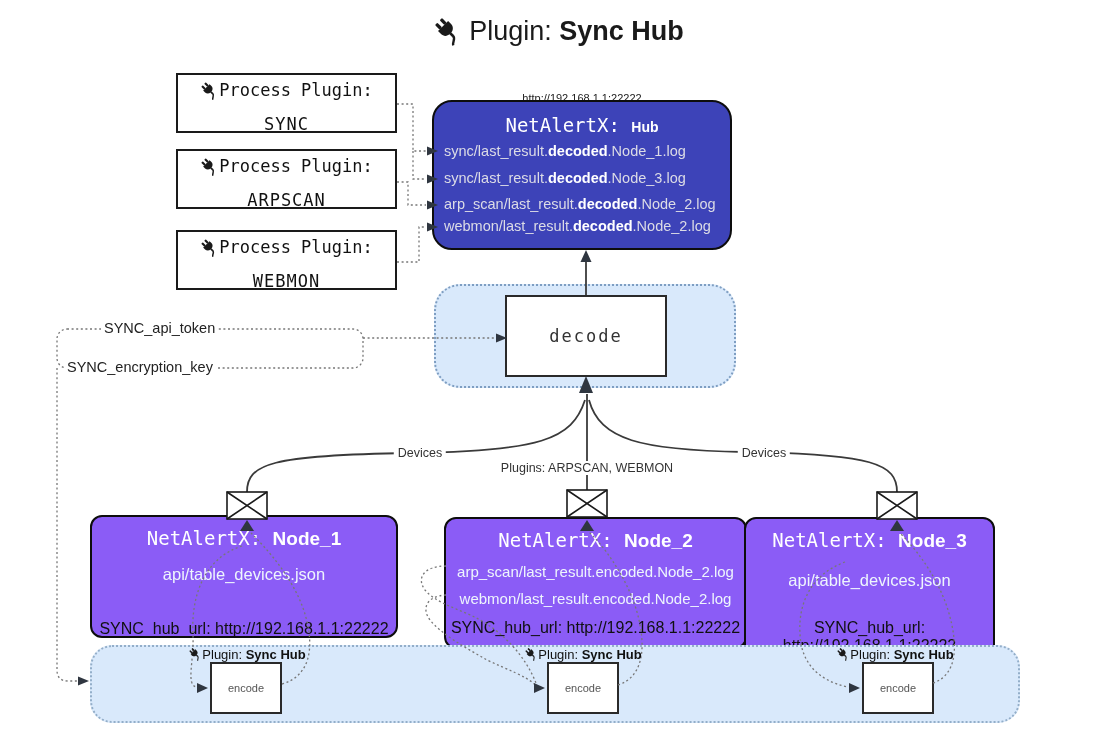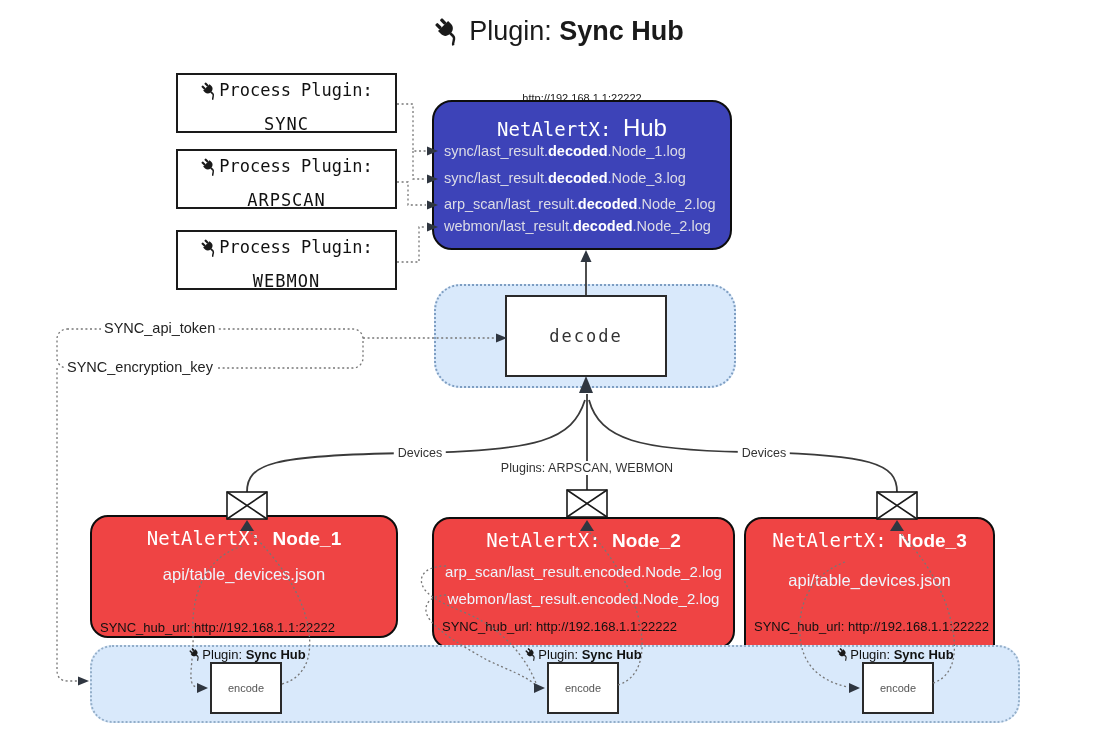--- a/index.html
+++ b/index.html
@@ -24,45 +24,45 @@
   .proc-box .row2 { margin-top:14px; letter-spacing:1px; }
 
   
   .hub {
     left:432px; top:100px; width:300px; height:150px;
     background:#3d43b8; border:2px solid #0d0d0d; border-radius:20px; color:#e6e6ee;
   }
   .hub-url { top:92px; left:432px; width:300px; text-align:center; font-size:11px; color:#222; }
   .hub-title { top:114px; left:432px; width:300px; text-align:center; color:#fff;
     font-family:"DejaVu Sans Mono", monospace; font-size:19px; }
-  .hub-title .bold { font-family:"Liberation Sans", sans-serif; font-weight:normal; font-size:24px; }
+  .hub-title .bold { font-family:"Liberation Sans", sans-serif; font-weight:bold; font-size:14px; }
   .hub-log { left:444px; font-size:14.5px; color:#dcdce6; white-space:nowrap;text-align:center; }
   .hub-log b { color:#fff; }
 
   
   .decode-wrap { left:434px; top:284px; width:302px; height:104px;
     background:#d9e9fb; border:2px dotted #7e9ec2; border-radius:26px; }
   .decode-box { left:505px; top:295px; width:162px; height:82px; background:#fff;
     border:2px solid #2a2a2a; display:flex; align-items:center; justify-content:center;
     font-family:"DejaVu Sans Mono", monospace; font-size:17px; letter-spacing:2px; color:#333; }
 
   
   .setting-label { font-size:14.5px; color:#222; background:#fff; padding:0 3px; z-index:6; white-space:nowrap; }
 
   
   .edge-label { font-size:12.5px; color:#333; background:#fff; padding:0 4px; z-index:6;
     transform:translateX(-50%); white-space:nowrap; }
 
   
-  .node { background:#ef4444; border:2px solid #0d0d0d; border-radius:18px; color:#eef5fd; }
+  .node { background:#8b5cf6; border:2px solid #0d0d0d; border-radius:12px; color:#eef5fd; }
   .node-title { position:absolute; top:10px; left:0; width:100%; text-align:center; color:#fff;
     font-family:"DejaVu Sans Mono", monospace; font-size:19px; white-space:nowrap; }
   .node-title .bold { font-family:"Liberation Sans", sans-serif; font-weight:bold; }
   .node-line { position:absolute; left:0; width:100%; text-align:center; color:#eef5fd; white-space:nowrap; }
-  .node-huburl { position:absolute; left:0; width:100%; font-size:13px; color:#101010;margin-left:8px; }
+  .node-huburl { position:absolute; left:0; width:100%; text-align:center; font-size:16px; color:#101010; }
 
   
   .encode-bar { left:90px; top:645px; width:930px; height:78px;
     background:#d9e9fb; border:2px dotted #93aec9; border-radius:22px; }
   .bar-label { top:647px; transform:translateX(-50%); font-size:13px; color:#111; z-index:6; white-space:nowrap; }
   .bar-label .bold { font-weight:bold; }
   .encode-box { width:72px; height:52px; background:#fff; border:2px solid #2a2a2a; z-index:4;
     display:flex; align-items:center; justify-content:center;
     font-family:Liberation Sans, sans-serif; font-size:11px; color:#555; }
 
@@ -138,21 +138,21 @@
 
   <div class="abs edge-label" style="left:420px; top:446px">Devices</div>
   <div class="abs edge-label" style="left:764px; top:446px">Devices</div>
   <div class="abs edge-label" style="left:587px; top:461px">Plugins: ARPSCAN, WEBMON</div>
 
   <div class="abs node" style="left:90px; top:515px; width:308px; height:123px">
     <div class="node-title"><span>NetAlertX:</span> <span class="bold">Node_1</span></div>
     <div class="node-line" style="top:48px; font-size:16.5px">api/table_devices.json</div>
     <div class="node-huburl" style="top:103px">SYNC_hub_url: http://192.168.1.1:22222</div>
   </div>
-  <div class="abs node" style="left:432px; top:517px; width:303px; height:132px">
+  <div class="abs node" style="left:444px; top:517px; width:303px; height:132px">
     <div class="node-title"><span>NetAlertX:</span> <span class="bold">Node_2</span></div>
     <div class="node-line" style="top:44px; font-size:15px">arp_scan/last_result.encoded.Node_2.log</div>
     <div class="node-line" style="top:71px; font-size:15px">webmon/last_result.encoded.Node_2.log</div>
     <div class="node-huburl" style="top:100px">SYNC_hub_url: http://192.168.1.1:22222</div>
   </div>
   <div class="abs node" style="left:744px; top:517px; width:251px; height:154px">
     <div class="node-title"><span>NetAlertX:</span> <span class="bold">Node_3</span></div>
     <div class="node-line" style="top:52px; font-size:16.5px">api/table_devices.json</div>
     <div class="node-huburl" style="top:100px">SYNC_hub_url: http://192.168.1.1:22222</div>
   </div>

